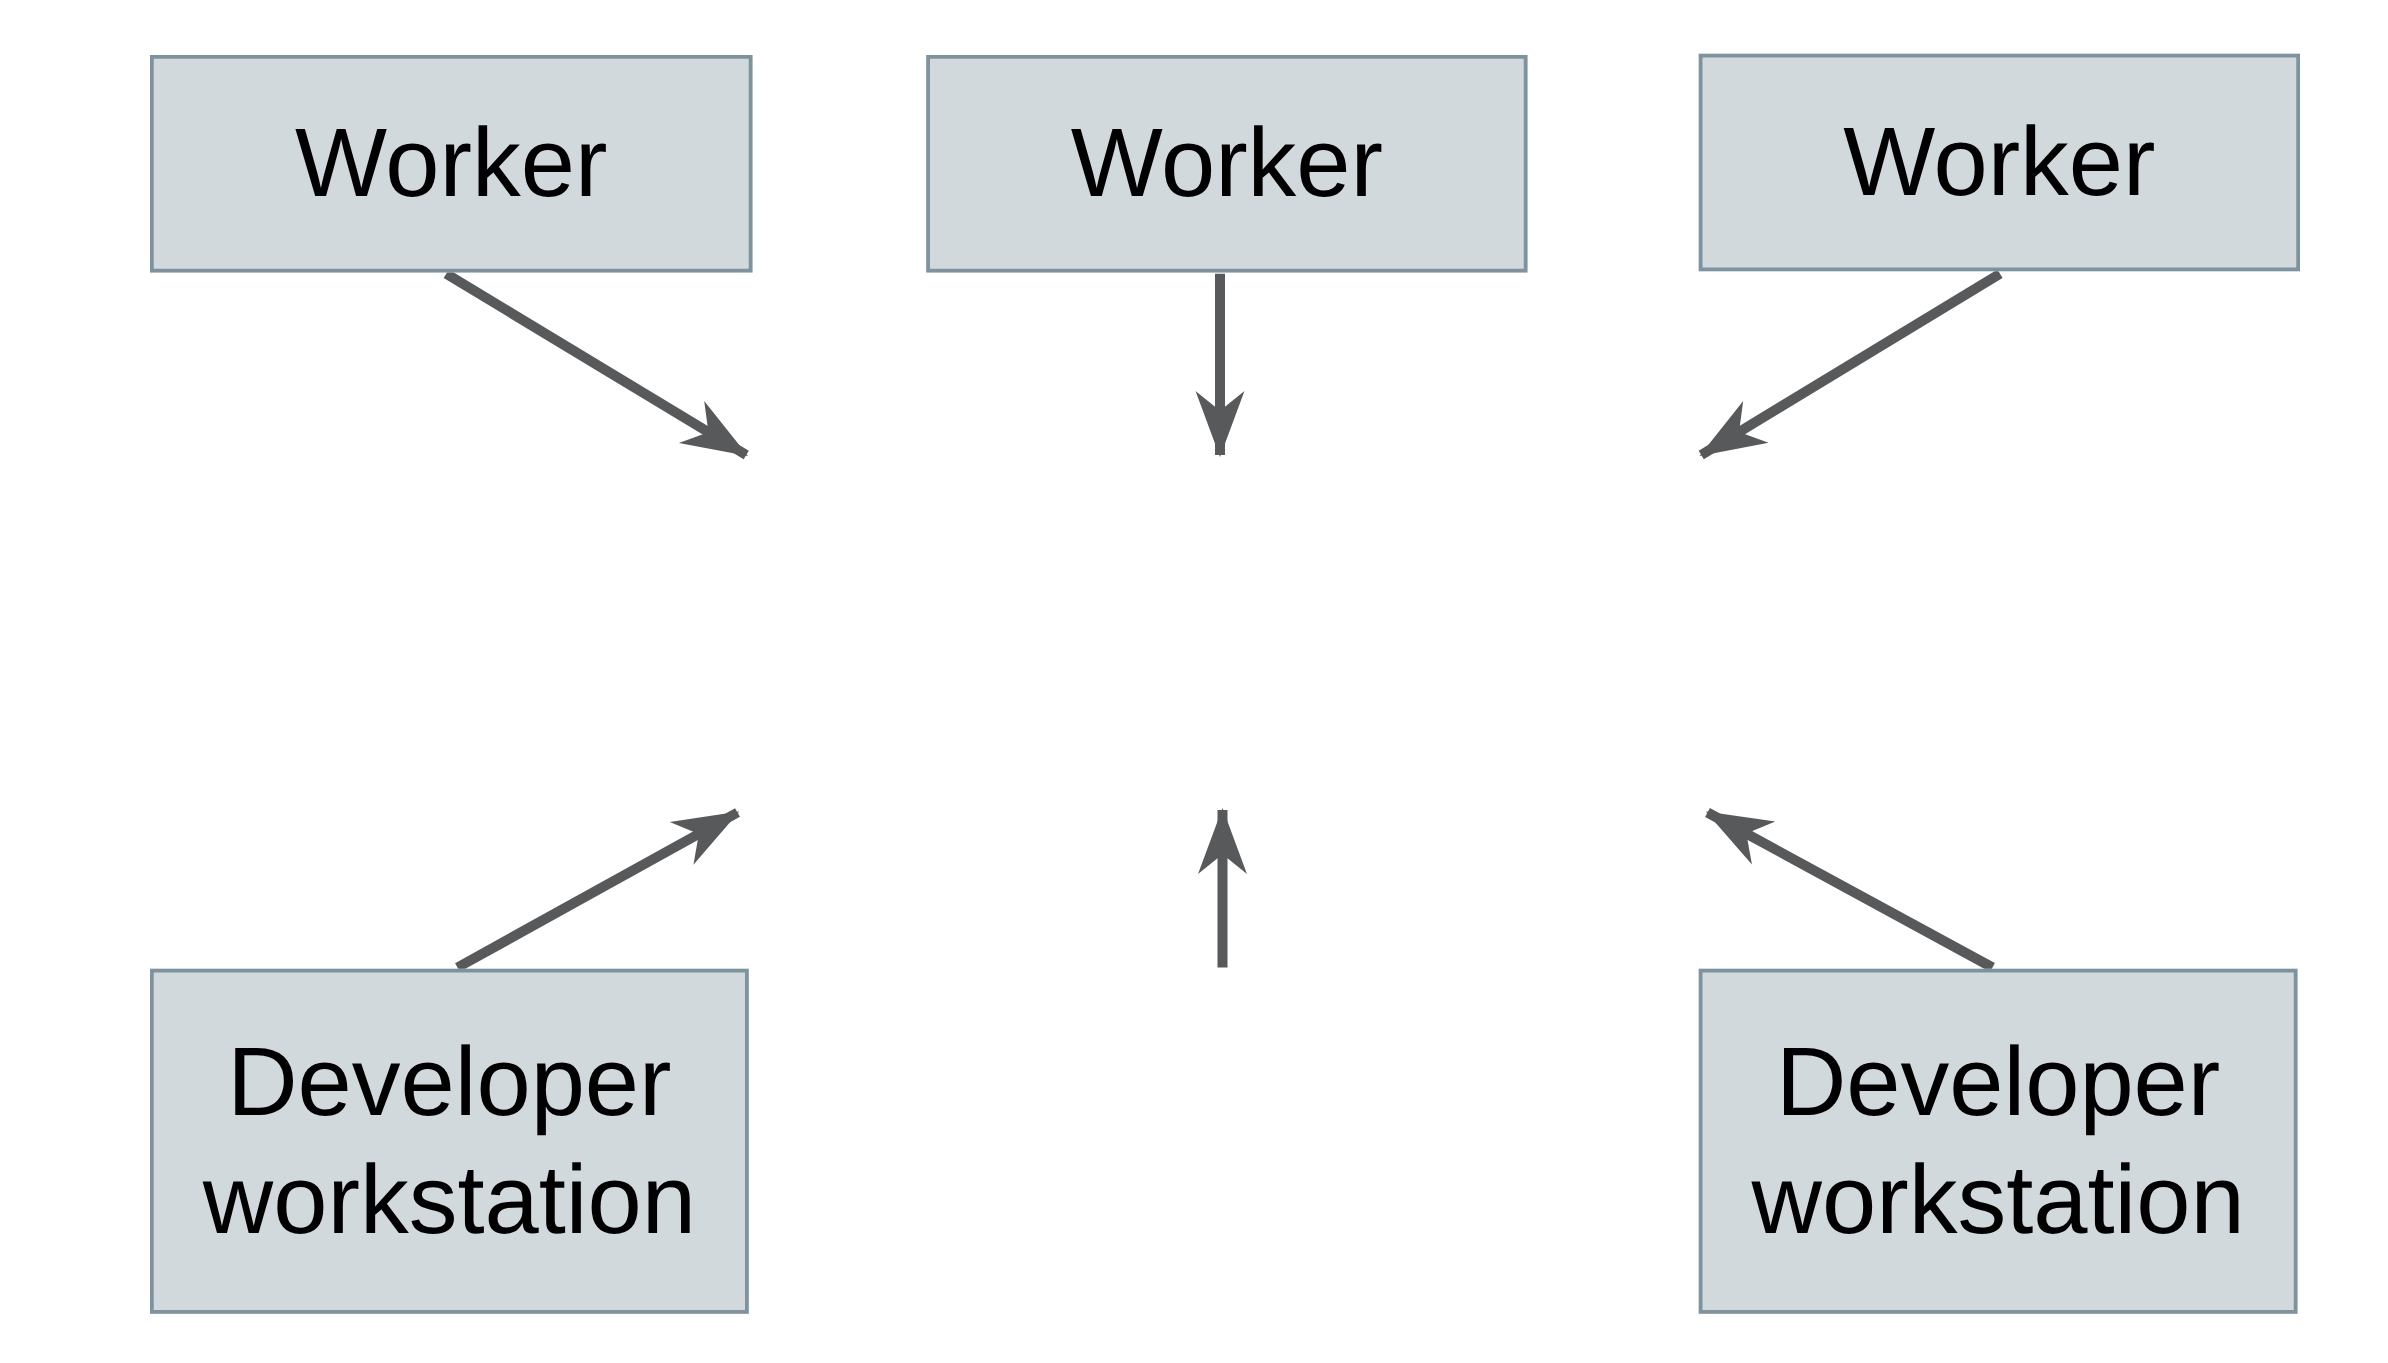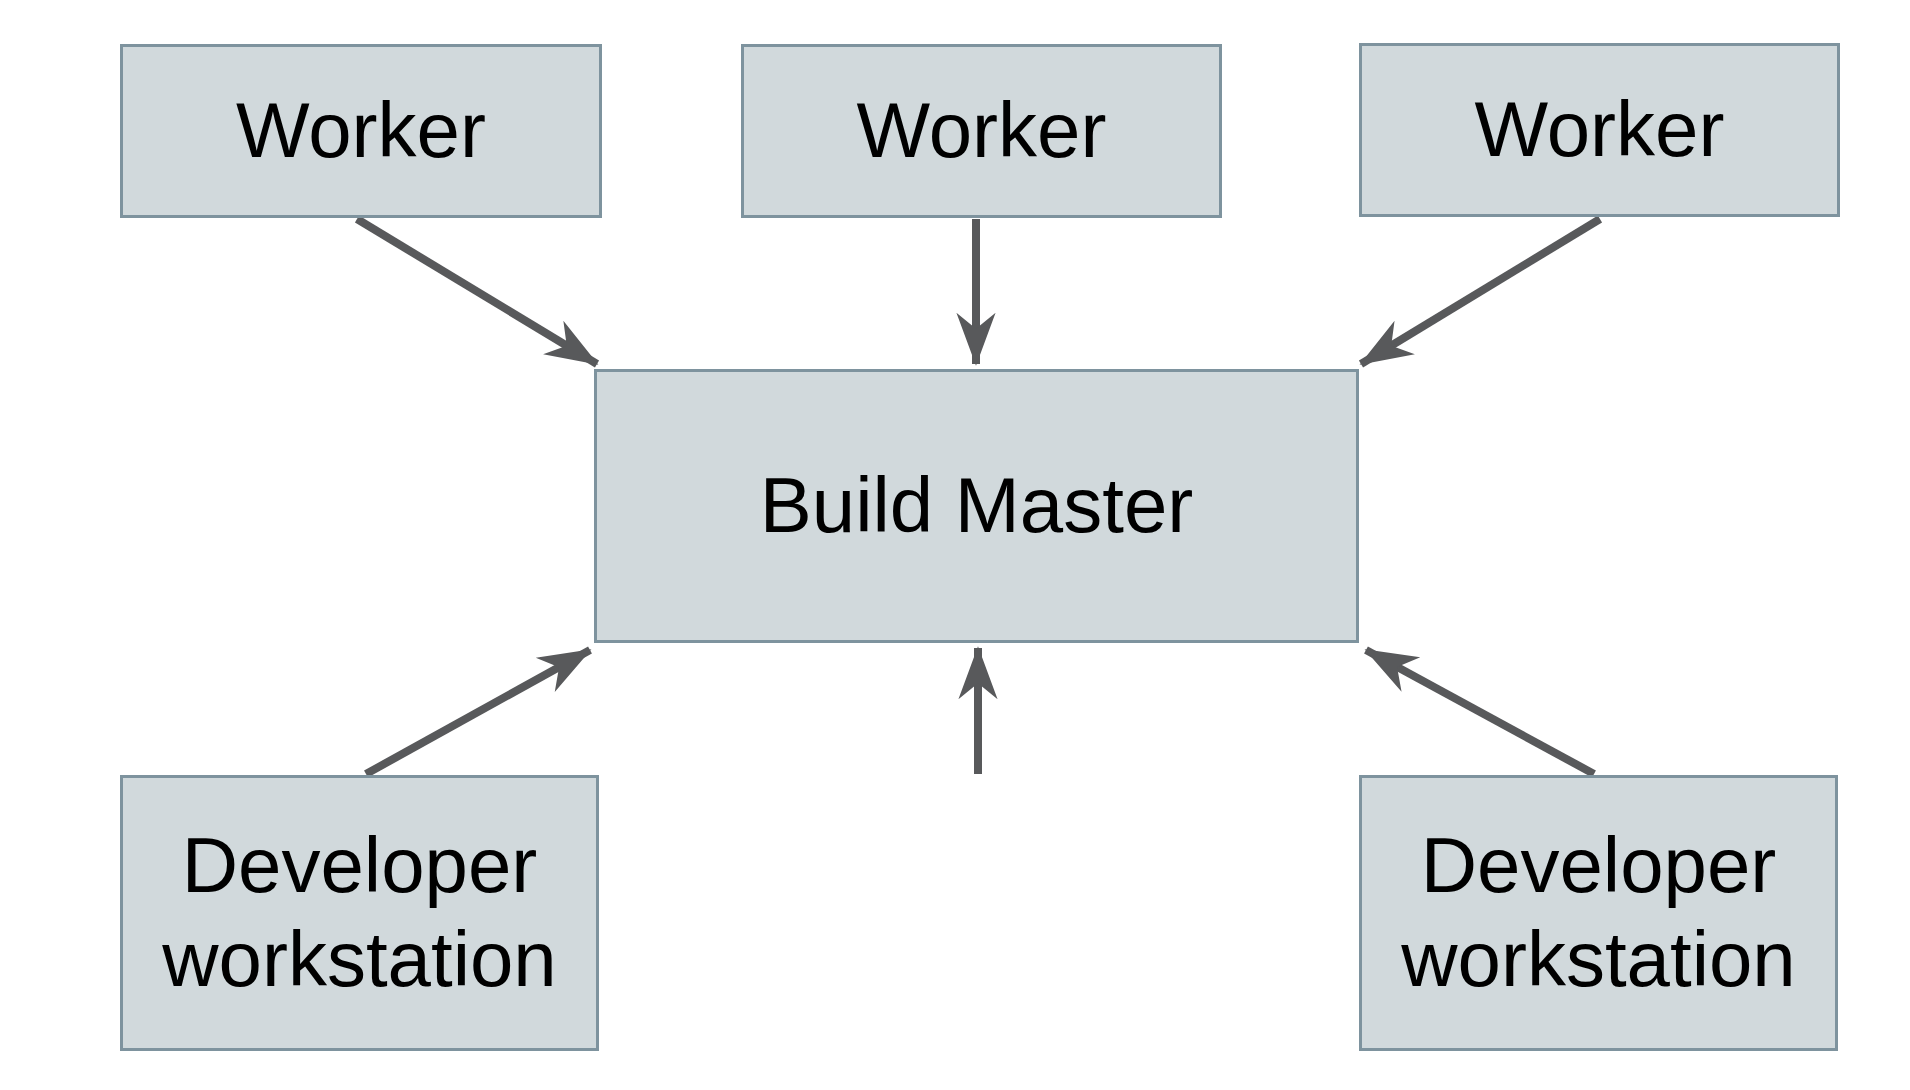--- a/index.html
+++ b/index.html
@@ -84,23 +84,20 @@
   </div>
 
   <div class="node" id="node-worker-2">
     <span class="label">Worker</span>
   </div>
 
   <div class="node" id="node-worker-3">
     <span class="label">Worker</span>
   </div>
 
-  <div class="node" id="node-build-master">
-    <span class="label">Build Master</span>
-  </div>
 
   <div class="node" id="node-developer-workstation-1">
     <span class="label">Developer workstation</span>
   </div>
 
 
   <div class="node" id="node-developer-workstation-2">
     <span class="label">Developer workstation</span>
   </div>
 

